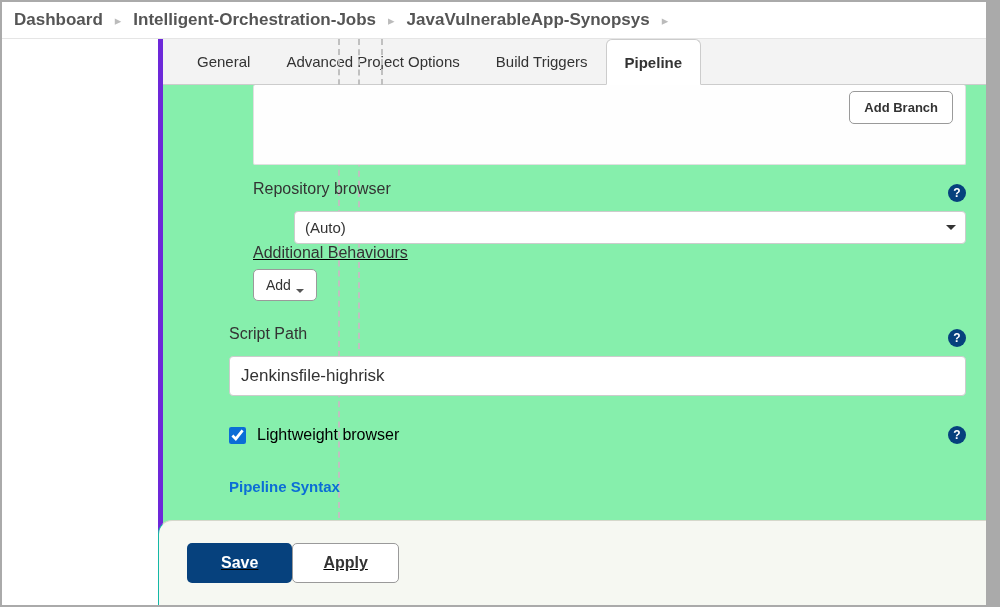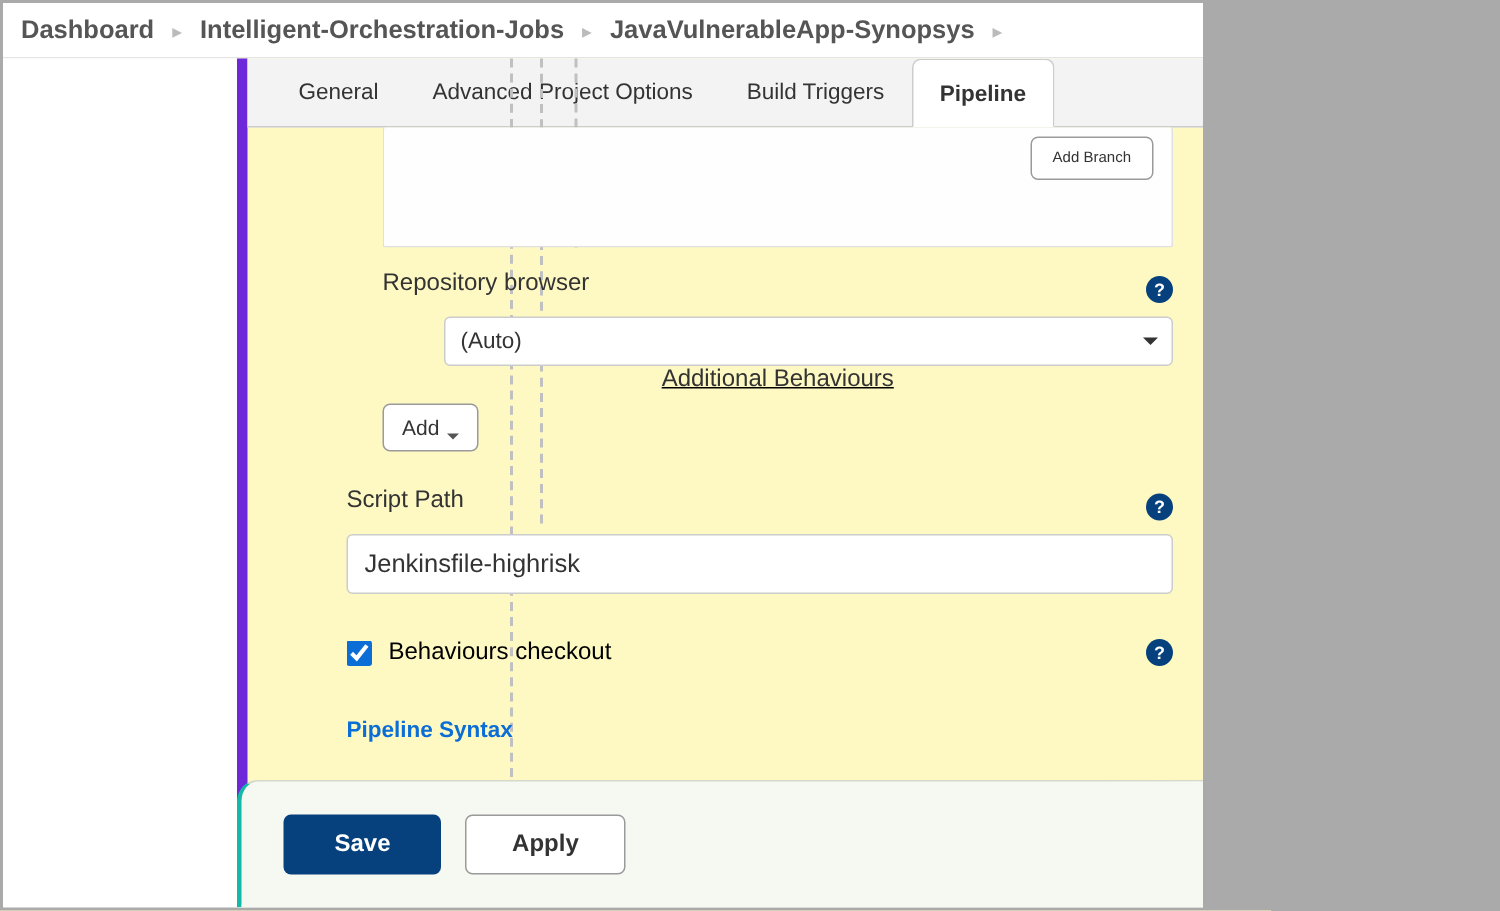--- a/index.html
+++ b/index.html
@@ -9,21 +9,21 @@
     }
     body {
       font-family: -apple-system, BlinkMacSystemFont, "Segoe UI", Helvetica, Arial, sans-serif;
       background: #aaa;
       width: 1000px;
       height: 607px;
       overflow: hidden;
     }
     .app-frame {
       background: #fff;
-      width: 800px;
+      width: 984px;
       height: 603px;
       margin: 2px;
       position: relative;
       overflow: hidden;
     }
     .breadcrumb {
       display: flex;
       align-items: center;
       padding: 8px 12px;
       font-size: 17px;
@@ -45,23 +45,23 @@
       height: calc(100% - 42px);
     }
     .sidebar {
       width: 156px;
       background: #fff;
       flex-shrink: 0;
       position: relative;
     }
     .content {
       flex: 1;
-      background: #fef9c3;
-      position: relative;
-      border-left: 7px solid #6d28d9;
+      background: #86efac;
+      position: relative;
+      border-left: 5px solid #6d28d9;
     }
     .tabs {
       display: flex;
       background: #f3f3f3;
       border-bottom: 1px solid #ccc;
       padding: 0 16px;
       height: 46px;
       align-items: stretch;
     }
     .tab {
@@ -100,22 +100,22 @@
       border-top: none;
     }
     .add-branch-btn {
       position: absolute;
       right: 12px;
       top: 6px;
       padding: 8px 14px;
       background: #fff;
       border: 1px solid #9a9a9a;
       border-radius: 5px;
-      font-size: 10px;
-      font-weight: 400;
+      font-size: 13px;
+      font-weight: 700;
       color: #333;
       cursor: pointer;
     }
     .section {
       margin-left: 70px;
       margin-top: 15px;
       position: relative;
     }
     .section.inner {
       margin-left: 70px;
@@ -124,21 +124,20 @@
       display: flex;
       justify-content: space-between;
       align-items: center;
       margin-bottom: 6px;
     }
     .section-label {
       font-size: 16px;
       color: #333;
       margin-bottom: 7px;
       display: block;
-      text-align: center;
     }
     .help-icon {
       width: 18px;
       height: 18px;
       border-radius: 50%;
       background: #06417d;
       color: #fff;
       font-size: 12px;
       font-weight: 700;
       display: inline-flex;
@@ -221,25 +220,25 @@
       cursor: pointer;
       display: inline-block;
     }
     .footer-bar {
       position: absolute;
       bottom: 0;
       left: 156px;
       right: 0;
       background: #f6f8f2;
       border-top: 1px solid #d5d8cb;
-      border-left: 3px solid #14b8a6;
+      border-left: 1px solid #14b8a6;
       border-top-left-radius: 14px;
       padding: 22px 28px;
       display: flex;
-      gap: 16px;
+      text-decoration: underline;
     }
     .btn-save {
       background: #06417d;
       color: #fff;
       border: none;
       border-radius: 5px;
       padding: 10px 34px;
       font-size: 16px;
       font-weight: 600;
       cursor: pointer;
@@ -317,21 +316,21 @@
             <span class="section-label">Script Path</span>
             <span class="help-icon">?</span>
           </div>
           <input type="text" class="text-input" value="Jenkinsfile-highrisk" style="">
         </div>
 
         <div class="outer-section" style="margin-top:30px;">
           <div class="label-row">
             <div class="checkbox-row">
               <input type="checkbox" checked="" style="">
-              <span>Behaviours checkout</span>
+              <span>Lightweight browser</span>
             </div>
             <span class="help-icon">?</span>
           </div>
         </div>
 
         <a class="pipeline-syntax">Pipeline Syntax</a>
       </div>
     </div>
   </div>
 

